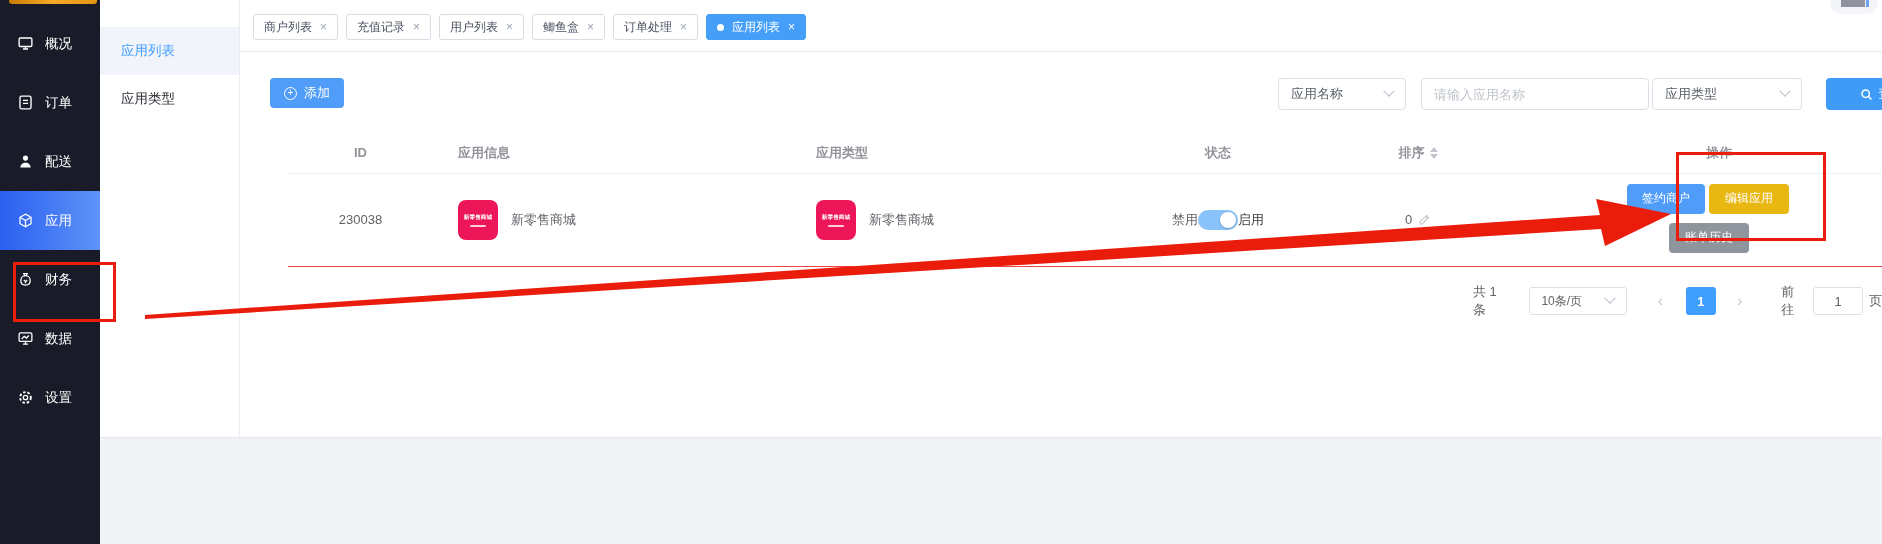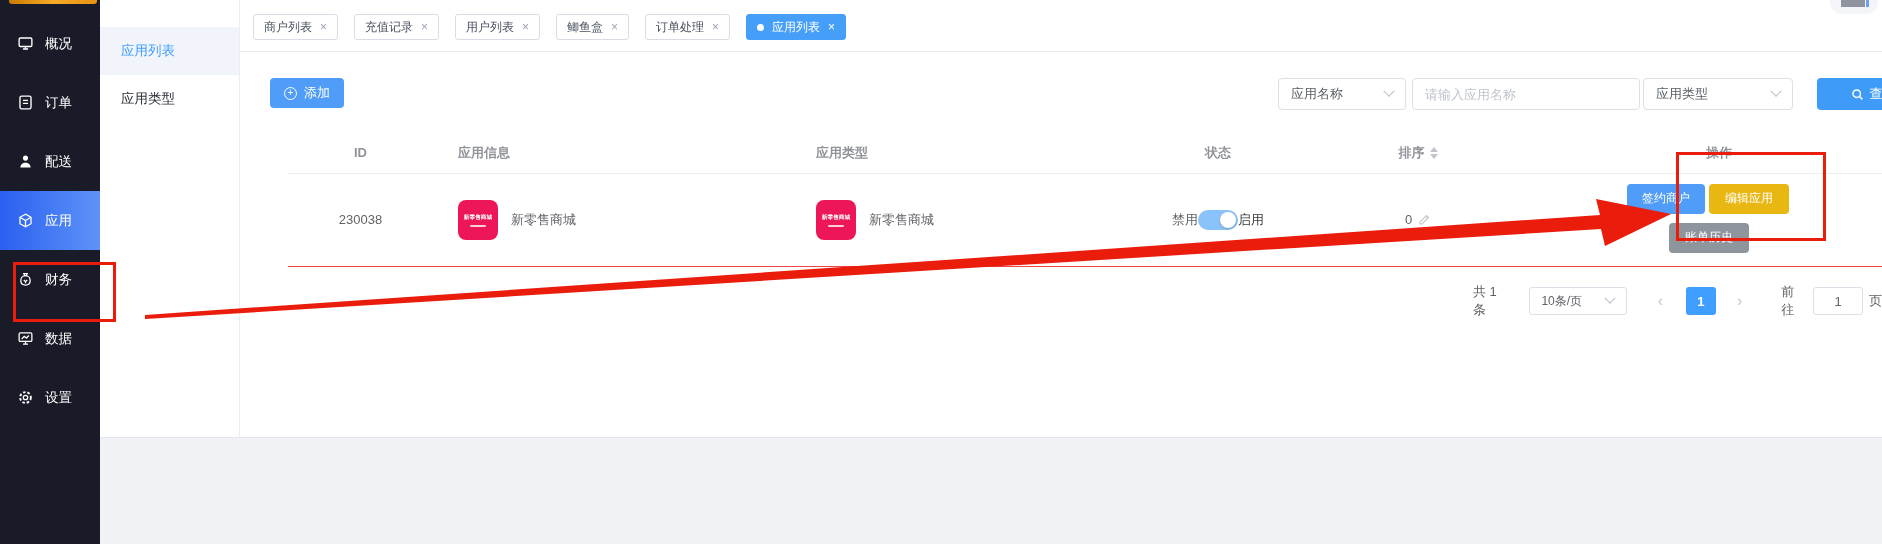--- a/index.html
+++ b/index.html
@@ -19,21 +19,21 @@
   
   .submenu { position:absolute; left:100px; top:0; width:140px; height:437px; background:#fff;
     border-right:1px solid #ebedf1; padding-top:27px; z-index:2; }
   .sub-item { height:48px; display:flex; align-items:center; padding-left:21px;
     font-size:13.5px; color:#2d3138; cursor:pointer; }
   .sub-item.active { color:#409eff; background:#f1f5fb; }
 
   
   .tabstrip { position:absolute; left:240px; top:0; width:1642px; height:52px; background:#fff;
     border-bottom:1px solid #e7eaf0; z-index:2; }
-  .tabs { display:flex; gap:16px; padding:14px 0 0 13px; }
+  .tabs { display:flex; gap:8px; padding:14px 0 0 13px; }
   .tab { height:26px; display:flex; align-items:center; gap:8px; padding:0 10px;
     border:1px solid #d8dce5; border-radius:3px; font-size:12px; color:#4a5160; background:#fff; cursor:pointer; white-space:nowrap; }
   .tab .dot { display:none; }
   .tab .close { color:#9aa3b2; font-size:12px; line-height:1; }
   .tab.active { background:#459ff9; border-color:#459ff9; color:#fff; }
   .tab.active .dot { display:inline-block; width:7px; height:7px; border-radius:50%; background:#fff; }
   .tab.active .close { color:#fff; }
   .corner-pill { position:absolute; right:4px; top:-10px; width:48px; height:24px; background:#f3f5f9; border-radius:12px; }
   .corner-pill .bar { position:absolute; left:11px; top:10px; width:24px; height:7px; background:#8e939d; }
   .corner-pill .bluetick { position:absolute; left:36px; top:10px; width:3px; height:7px; background:#6f9ef5; }
@@ -44,21 +44,21 @@
     color:#fff; border:none; border-radius:4px; font-size:13px; display:flex; align-items:center; gap:7px; cursor:pointer; }
   .add-btn .plus { width:13px; height:13px; border:1px solid #fff; border-radius:50%;
     display:flex; align-items:center; justify-content:center; font-size:10px; line-height:1; }
 
   .filter-group { position:absolute; left:1038px; top:26px; display:flex; align-items:center; height:32px; }
   .f-select { width:128px; height:32px; border:1px solid #dcdfe6; border-radius:4px; background:#fff;
     display:flex; align-items:center; justify-content:space-between; padding:0 12px; font-size:13px; color:#5a6169; cursor:pointer; }
   .f-select.type { width:150px; margin-left:3px; }
   .chev { width:8px; height:8px; border-right:1.5px solid #b9bfc9; border-bottom:1.5px solid #b9bfc9;
     transform:rotate(45deg) translate(-2px,-2px); flex:none; }
-  .f-input { width:228px; height:32px; margin-left:6px; border:1px solid #dcdfe6; border-radius:4px;
+  .f-input { width:228px; height:32px; margin-left:15px; border:1px solid #dcdfe6; border-radius:4px;
     padding:0 12px; font-size:13px; color:#606266; outline:none; }
   .f-input::placeholder { color:#bfc4cc; }
   .search-btn { margin-left:24px; width:112px; height:32px; background:#3f9bf8; color:#fff; border:none;
     border-radius:4px; font-size:13px; display:flex; align-items:center; justify-content:center; gap:6px; cursor:pointer; flex:none; }
 
   
   .table-wrap { position:absolute; left:48px; top:81px; width:1602px; }
   table { width:100%; border-collapse:collapse; table-layout:fixed; }
   th { height:40px; font-weight:700; font-size:13px; color:#909399; border-bottom:1px solid #ebeef5; }
   td { height:92px; border-bottom:1px solid #ef4444; font-size:13px; color:#606266; }

